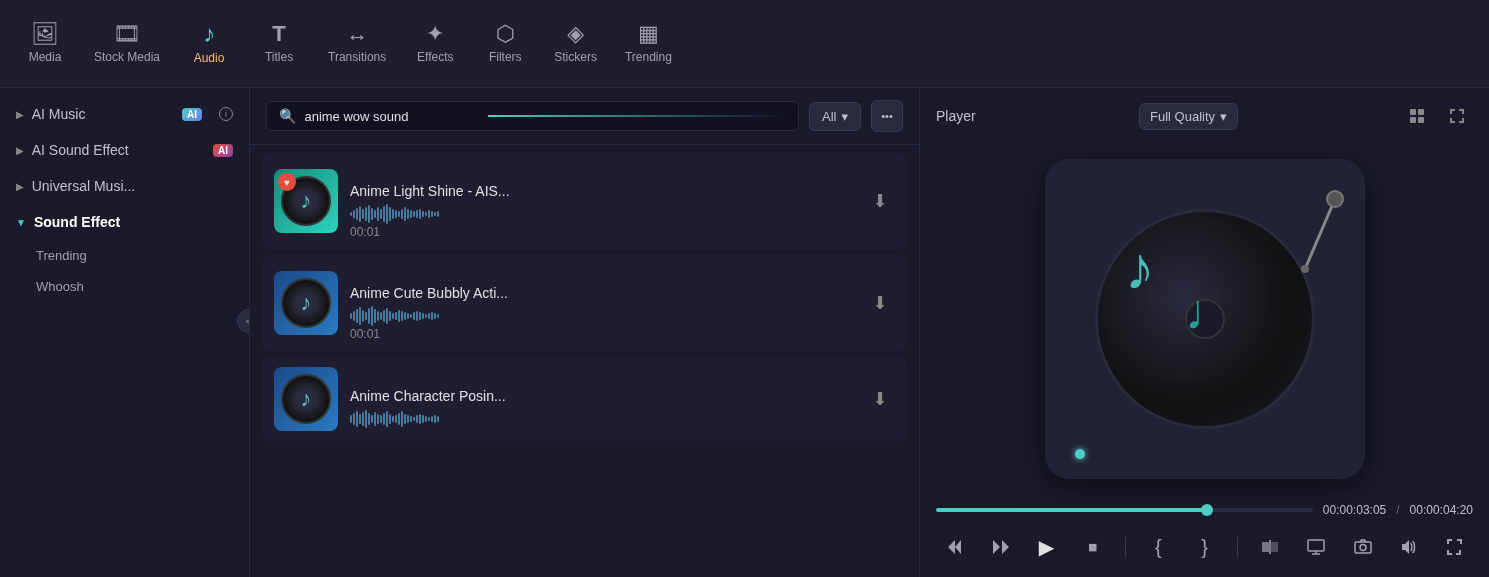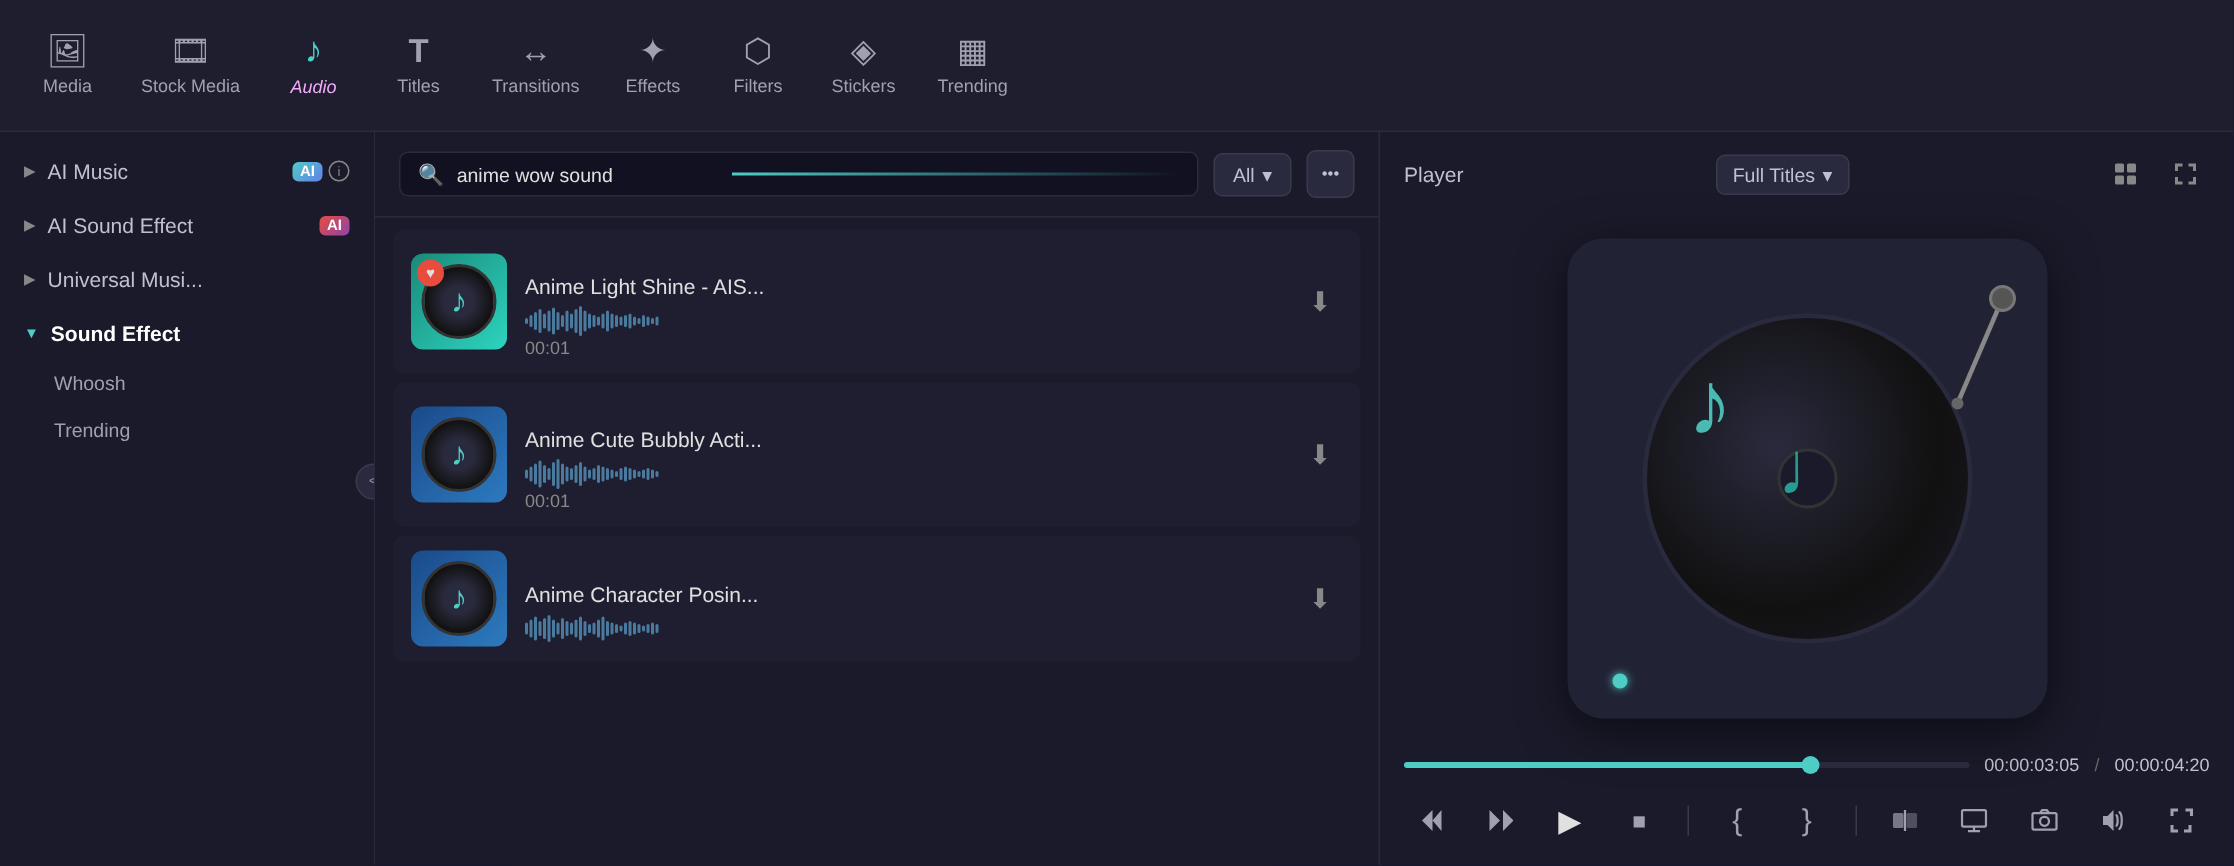--- a/index.html
+++ b/index.html
@@ -68,21 +68,21 @@
       padding: 10px 16px;
       cursor: pointer;
       font-size: 14px;
       color: #c0c0d0;
       gap: 8px;
     }
     .sidebar-item .chevron { font-size: 10px; color: #888; }
     .sidebar-item .ai-badge {
       display: flex;
       align-items: center;
-      gap: 4px;
+      gap: 17px;
       margin-left: auto;
     }
     .ai-badge-pill {
       background: linear-gradient(135deg, #4ecdc4, #667eea);
       border-radius: 4px;
       padding: 1px 5px;
       font-size: 10px;
       color: white;
       font-weight: bold;
     }
@@ -418,21 +418,21 @@
   <div class="nav-item">
     <span class="nav-icon">🖼</span>
     <span class="nav-label">Media</span>
   </div>
   <div class="nav-item">
     <span class="nav-icon">🎞</span>
     <span class="nav-label">Stock Media</span>
   </div>
   <div class="nav-item active">
     <span class="nav-icon" style="color:#4ecdc4; font-size:24px;">♪</span>
-    <span class="nav-label" style="color:#f0abfc;font-style:italic;">Audio</span>
+    <span class="nav-label" style="color:#fdba74;">Audio</span>
   </div>
   <div class="nav-item">
     <span class="nav-icon" style="font-size:22px; font-weight:bold;">T</span>
     <span class="nav-label">Titles</span>
   </div>
   <div class="nav-item">
     <span class="nav-icon">↔</span>
     <span class="nav-label">Transitions</span>
   </div>
   <div class="nav-item">
@@ -479,24 +479,24 @@
       <span class="chevron">▶</span>
       <span>Universal Musi...</span>
     </div>
 
     <div class="sidebar-item" style="color:#fff; font-weight:600;">
       <span class="chevron" style="color:#4ecdc4;">▼</span>
       <span>Sound Effect</span>
     </div>
 
     <div class="sidebar-sub-item">
+      <span>Trending</span>
+    </div>
+    <div class="sidebar-sub-item">
       <span>Whoosh</span>
-    </div>
-    <div class="sidebar-sub-item">
-      <span>Trending</span>
     </div>
 
     <div class="collapse-btn">
       <span>&lt;</span>
     </div>
   </div>
 
   <div class="center-content">
 
     <div class="search-bar">
@@ -657,21 +657,21 @@
         <div class="download-btn">⬇</div>
       </div>
 
     </div>
   </div>
 
   <div class="player-panel">
     <div class="player-header">
       <span class="player-label">Player</span>
       <div class="quality-select">
-        <span>Full Titles</span>
+        <span>Full Quality</span>
         <span>▾</span>
       </div>
       <div class="player-header-right">
         <div class="header-icon-btn">
           <svg width="16" height="16" viewBox="0 0 16 16" fill="currentColor">
             <rect x="1" y="1" width="6" height="6" rx="1"></rect>
               <rect x="9" y="1" width="6" height="6" rx="1"></rect>
             <rect x="1" y="9" width="6" height="6" rx="1"></rect>
               <rect x="9" y="9" width="6" height="6" rx="1"></rect>
           </svg>

